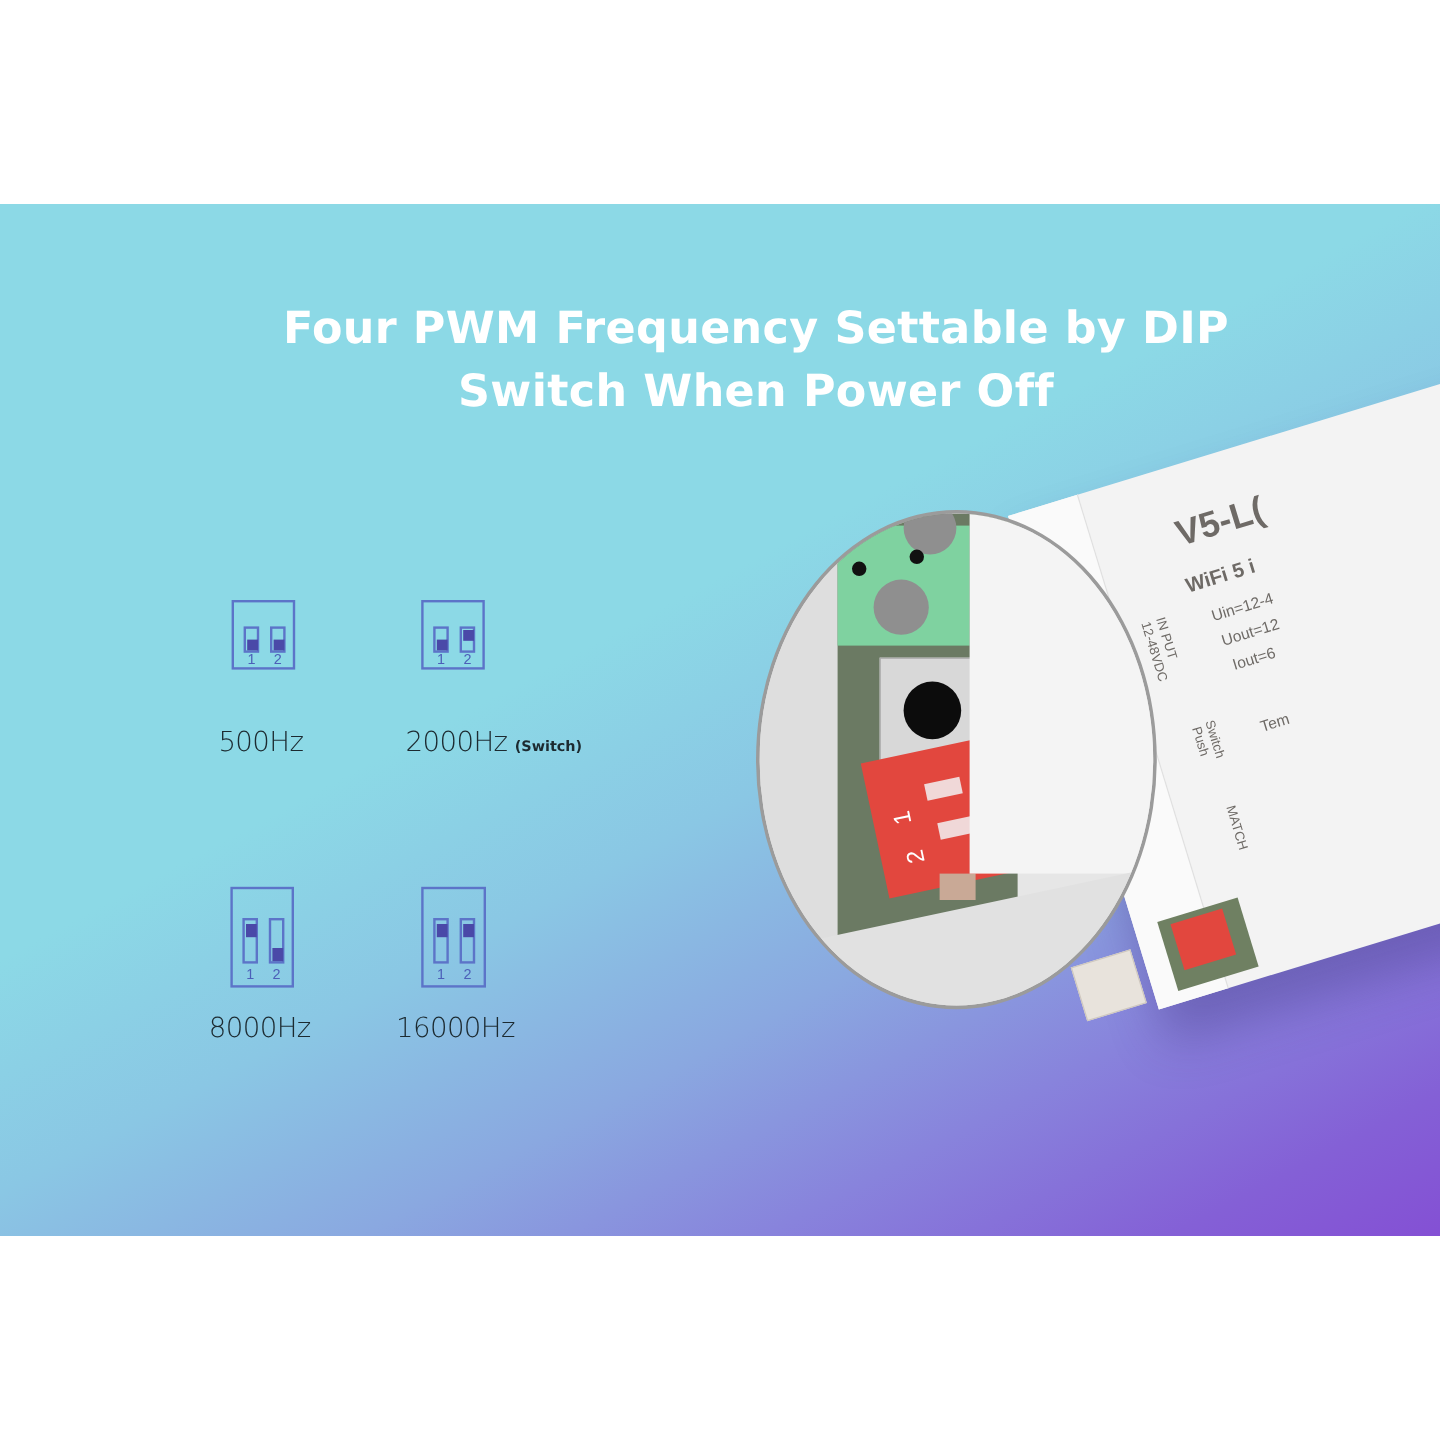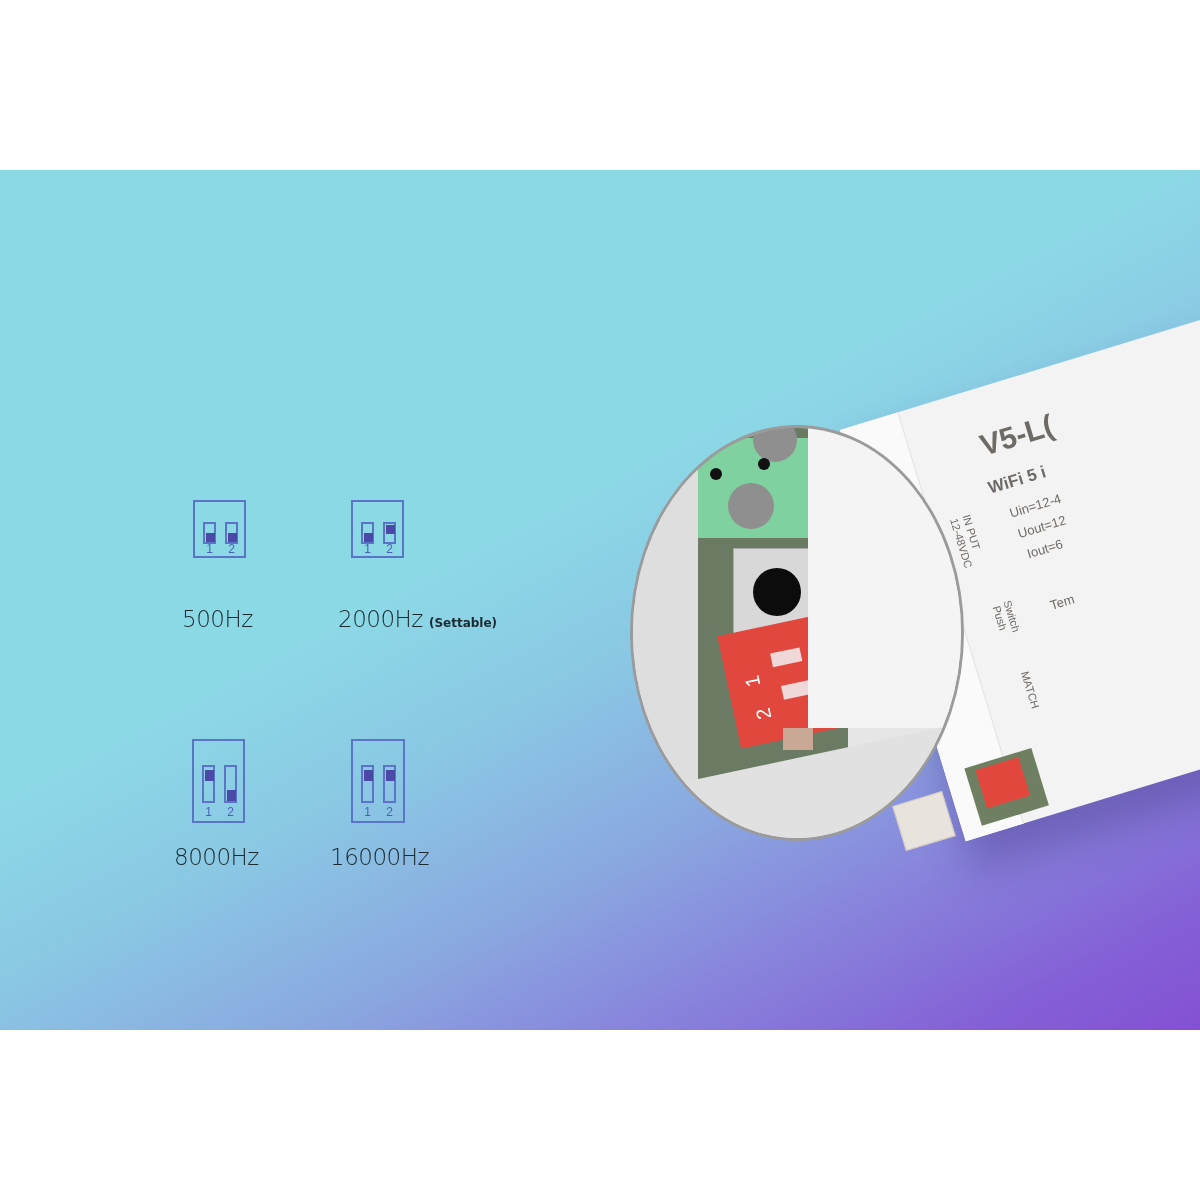--- a/index.html
+++ b/index.html
@@ -50,20 +50,24 @@
   .mag .red-lbl { position:absolute; color:#ffffff; font-family:"Liberation Sans", sans-serif; font-size:20px; transform: rotate(-90deg); }
   .mag .housing-right { position:absolute; left:175px; top:0; width:170px; height:300px; background:#f4f4f4; }
   .mag .housing-bottom { position:absolute; left:0; top:330px; width:100%; height:100px; background:#e1e1e1; transform: skewY(-12deg); }
   .mag .led { position:absolute; left:150px; top:300px; width:30px; height:22px; background:#c9a996; }
 </style>
 </head>
 <body>
 
 <div class="banner">
 
+  <div class="title">
+    <span>Four PWM Frequency Settable by DIP</span>
+    <span>Switch When Power Off</span>
+  </div>
 
   <div class="dip" style="left:193px; top:330px; width:53px; height:58px;">
     <div class="slot" style="left:8px; top:20px; height:22px;">
         <div class="knob" style="top:9px;"></div>
       </div>
     <div class="slot" style="left:30px; top:20px; height:22px;">
         <div class="knob" style="top:9px;"></div>
       </div>
     <div class="num" style="left:8px; top:40px;">1</div>
     <div class="num" style="left:30px; top:40px;">2</div>
@@ -76,21 +80,21 @@
     <div class="slot" style="left:8px; top:20px; height:22px;">
         <div class="knob" style="top:9px;"></div>
       </div>
     <div class="slot" style="left:30px; top:20px; height:22px;">
         <div class="knob" style="top:1px;"></div>
       </div>
     <div class="num" style="left:8px; top:40px;">1</div>
     <div class="num" style="left:30px; top:40px;">2</div>
   </div>
   <div class="freq" style="left:338px; top:436px;">
-    <span>2000Hz</span><span class="note">(Settable)</span>
+    <span>2000Hz</span><span class="note">(Switch)</span>
   </div>
 
   <div class="dip" style="left:192px; top:569px; width:53px; height:84px;">
     <div class="slot" style="left:8px; top:24px; height:38px;">
         <div class="knob" style="top:3px; height:11px;"></div>
       </div>
     <div class="slot" style="left:30px; top:24px; height:38px;">
         <div class="knob" style="top:23px; height:11px;"></div>
       </div>
     <div class="num" style="left:8px; top:64px;">1</div>

